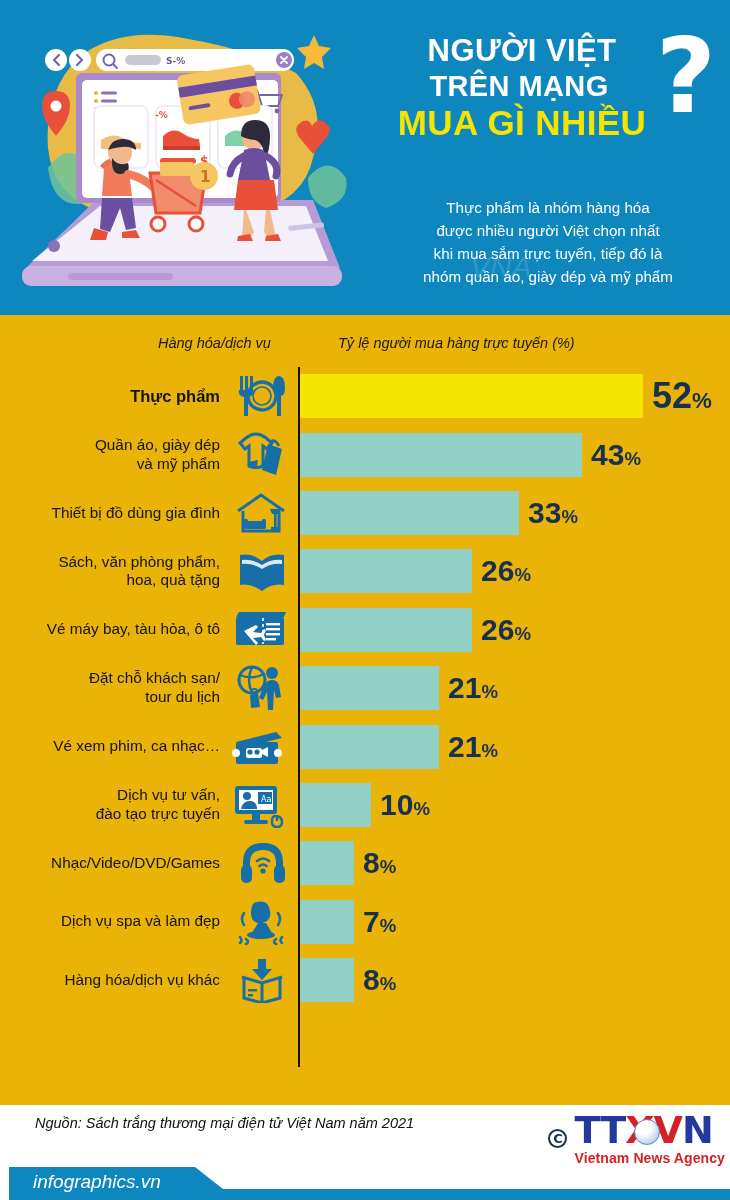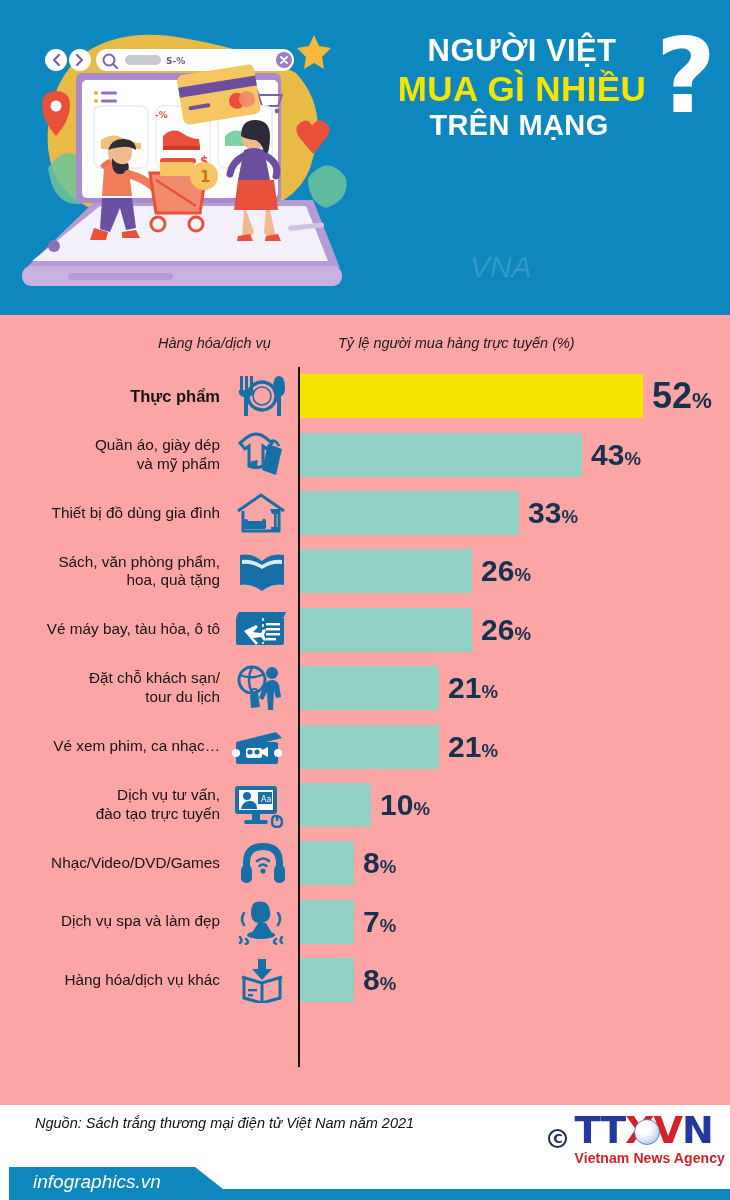--- a/index.html
+++ b/index.html
@@ -74,21 +74,21 @@
     font-style: italic;
     pointer-events: none;
     white-space: nowrap;
   }
 
   
   .chart {
     position: relative;
     width: 730px;
     height: 790px;
-    background: #fca5a5;
+    background: #eab308;
   }
   .col-headers {
     position: relative;
     height: 40px;
   }
   .col-h {
     position: absolute;
     font-style: italic;
     font-size: 14.5px;
     color: #1a1a1a;
@@ -347,25 +347,31 @@
         <path d="M258 218 l12 -2 l3 7 h-16 Z" fill="#E8503A"></path>
         <path d="M236 138 q-12 6 -14 18" stroke="#6C4E9E" stroke-width="7" fill="none" stroke-linecap="round"></path>
         <path d="M258 138 q14 8 10 20" stroke="#6C4E9E" stroke-width="7" fill="none" stroke-linecap="round"></path>
       </g>
     </svg>
   </div>
 
   <div class="header-right">
     <div class="title-block">
       <div class="title-line title-1">NGƯỜI VIỆT</div>
+      <div class="title-line title-3">TRÊN MẠNG</div>
       <div class="title-line title-2">MUA GÌ NHIỀU</div>
-      <div class="title-line title-3">TRÊN MẠNG</div>
     </div>
     <div class="qmark">?</div>
 
+    <div class="subtitle">
+      <div>Thực phẩm là nhóm hàng hóa</div>
+      <div>được nhiều người Việt chọn nhất</div>
+      <div>khi mua sắm trực tuyến, tiếp đó là</div>
+      <div>nhóm quần áo, giày dép và mỹ phẩm</div>
+    </div>
   </div>
 </div>
 
 <div class="chart">
   <div class="col-headers">
     <div class="col-h col-h-1">Hàng hóa/dịch vụ</div>
     <div class="col-h col-h-2">Tỷ lệ người mua hàng trực tuyến (%)</div>
   </div>
   <div class="axis"></div>
   <div class="rows" id="rows">

